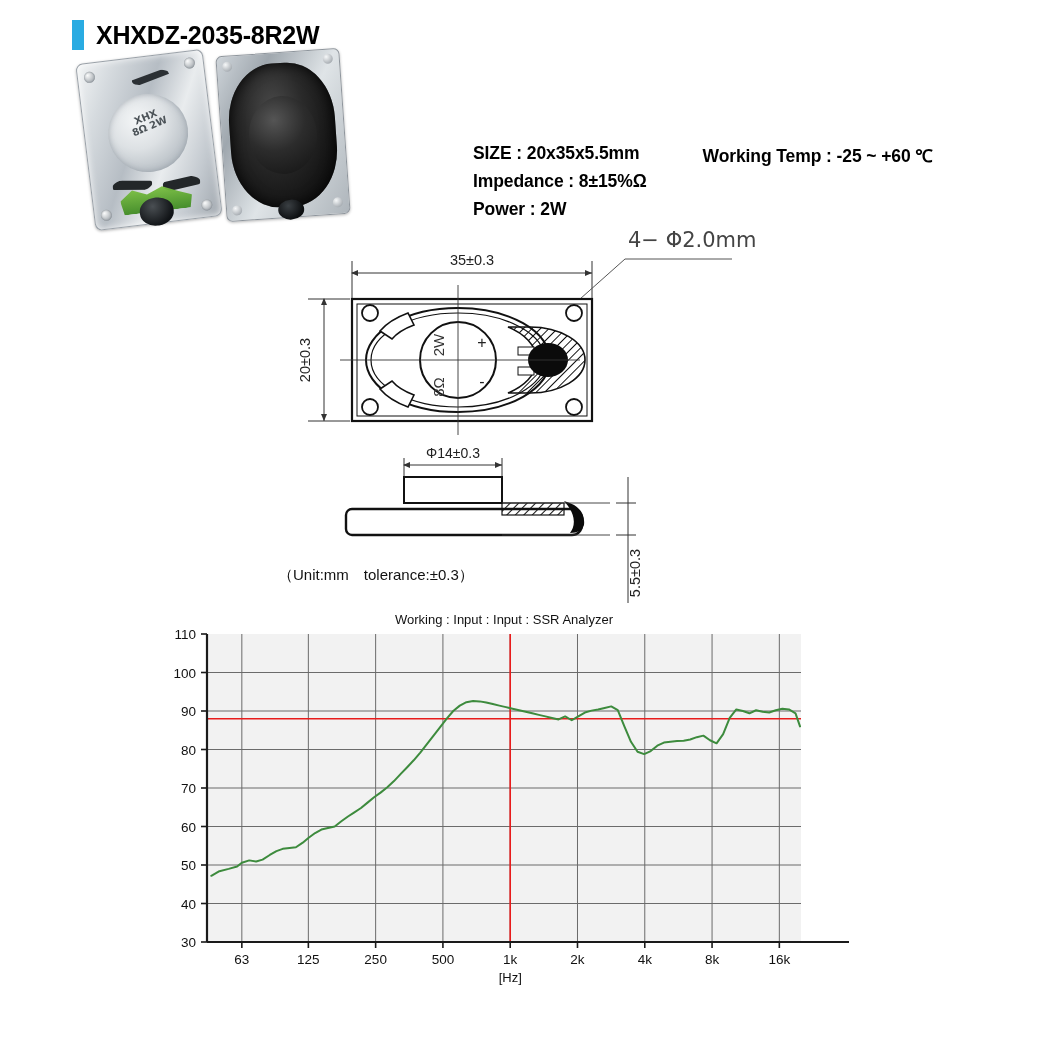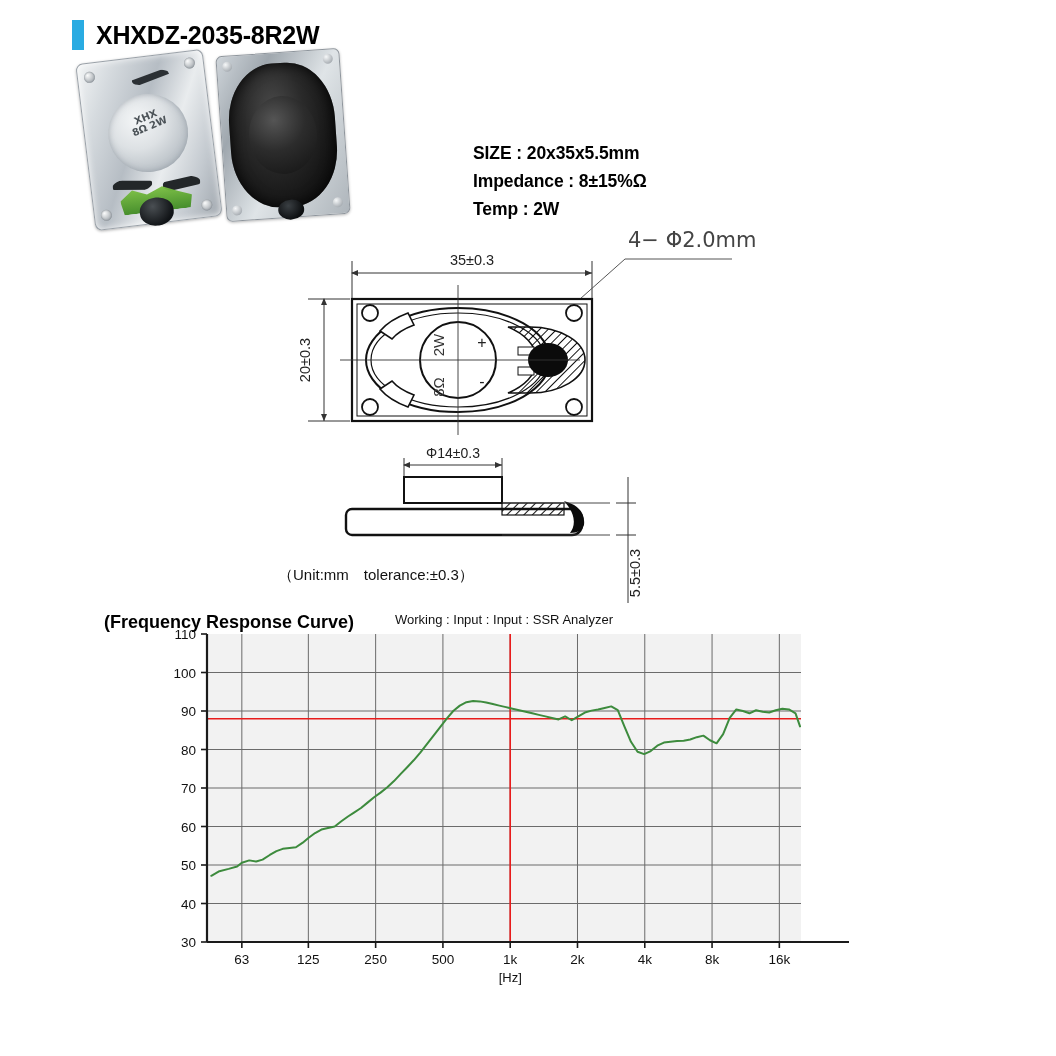--- a/index.html
+++ b/index.html
@@ -119,23 +119,24 @@
       <div class="hole h3"></div>
       <div class="hole h4"></div>
       <div class="wire"></div>
     </div>
   </div>
 
   <div class="specs">
     <div class="spec-col">
       <div class="spec-line">SIZE : 20x35x5.5mm</div>
       <div class="spec-line">Impedance : 8±15%Ω</div>
-      <div class="spec-line">Temp : 2W</div>
+      <div class="spec-line">Power : 2W</div>
     </div>
     <div class="spec-col">
+      <div class="spec-line">Working Temp : -25 ~ +60 ℃</div>
     </div>
   </div>
 
   <div class="drawing">
     <svg width="480" height="410" viewBox="0 0 480 410">
       <defs>
         <pattern id="hatch" width="6" height="6" patternTransform="rotate(45)" patternUnits="userSpaceOnUse">
           <line x1="0" y1="0" x2="0" y2="6" stroke="#111" stroke-width="2"></line>
         </pattern>
         <marker id="ar" markerWidth="8" markerHeight="8" refX="7" refY="3" orient="auto">
@@ -210,21 +211,20 @@
         <line x1="348" y1="262" x2="348" y2="388"></line>
         <line x1="336" y1="288" x2="356" y2="288"></line>
         <line x1="336" y1="320" x2="356" y2="320"></line>
       </g>
       <text x="360" y="358" font-size="14.5" fill="#222" text-anchor="middle" transform="rotate(-90 360 358)" font-family="'Liberation Sans',sans-serif">5.5±0.3</text>
 
       <text x="-2" y="365" font-size="15" fill="#111" font-family="'Liberation Sans',sans-serif">（Unit:mm　tolerance:±0.3）</text>
     </svg>
   </div>
 
-  <div class="chart-title">(Frequency Response Curve)</div>
 
   <div class="chart">
     <svg id="frc" width="760" height="390" viewBox="0 0 760 390">
         <text x="400" y="12" font-size="13" fill="#111" text-anchor="middle" font-family="'Liberation Sans',sans-serif">Working : Input : Input : SSR Analyzer</text>
         <rect x="103" y="22" width="594" height="308" fill="#f2f2f2"></rect>
         <line x1="103" y1="291.5" x2="697" y2="291.5" stroke="#6b6b6b" stroke-width="1"></line>
         <line x1="103" y1="253" x2="697" y2="253" stroke="#6b6b6b" stroke-width="1"></line>
         <line x1="103" y1="214.5" x2="697" y2="214.5" stroke="#6b6b6b" stroke-width="1"></line>
         <line x1="103" y1="176" x2="697" y2="176" stroke="#6b6b6b" stroke-width="1"></line>
         <line x1="103" y1="137.5" x2="697" y2="137.5" stroke="#6b6b6b" stroke-width="1"></line>

